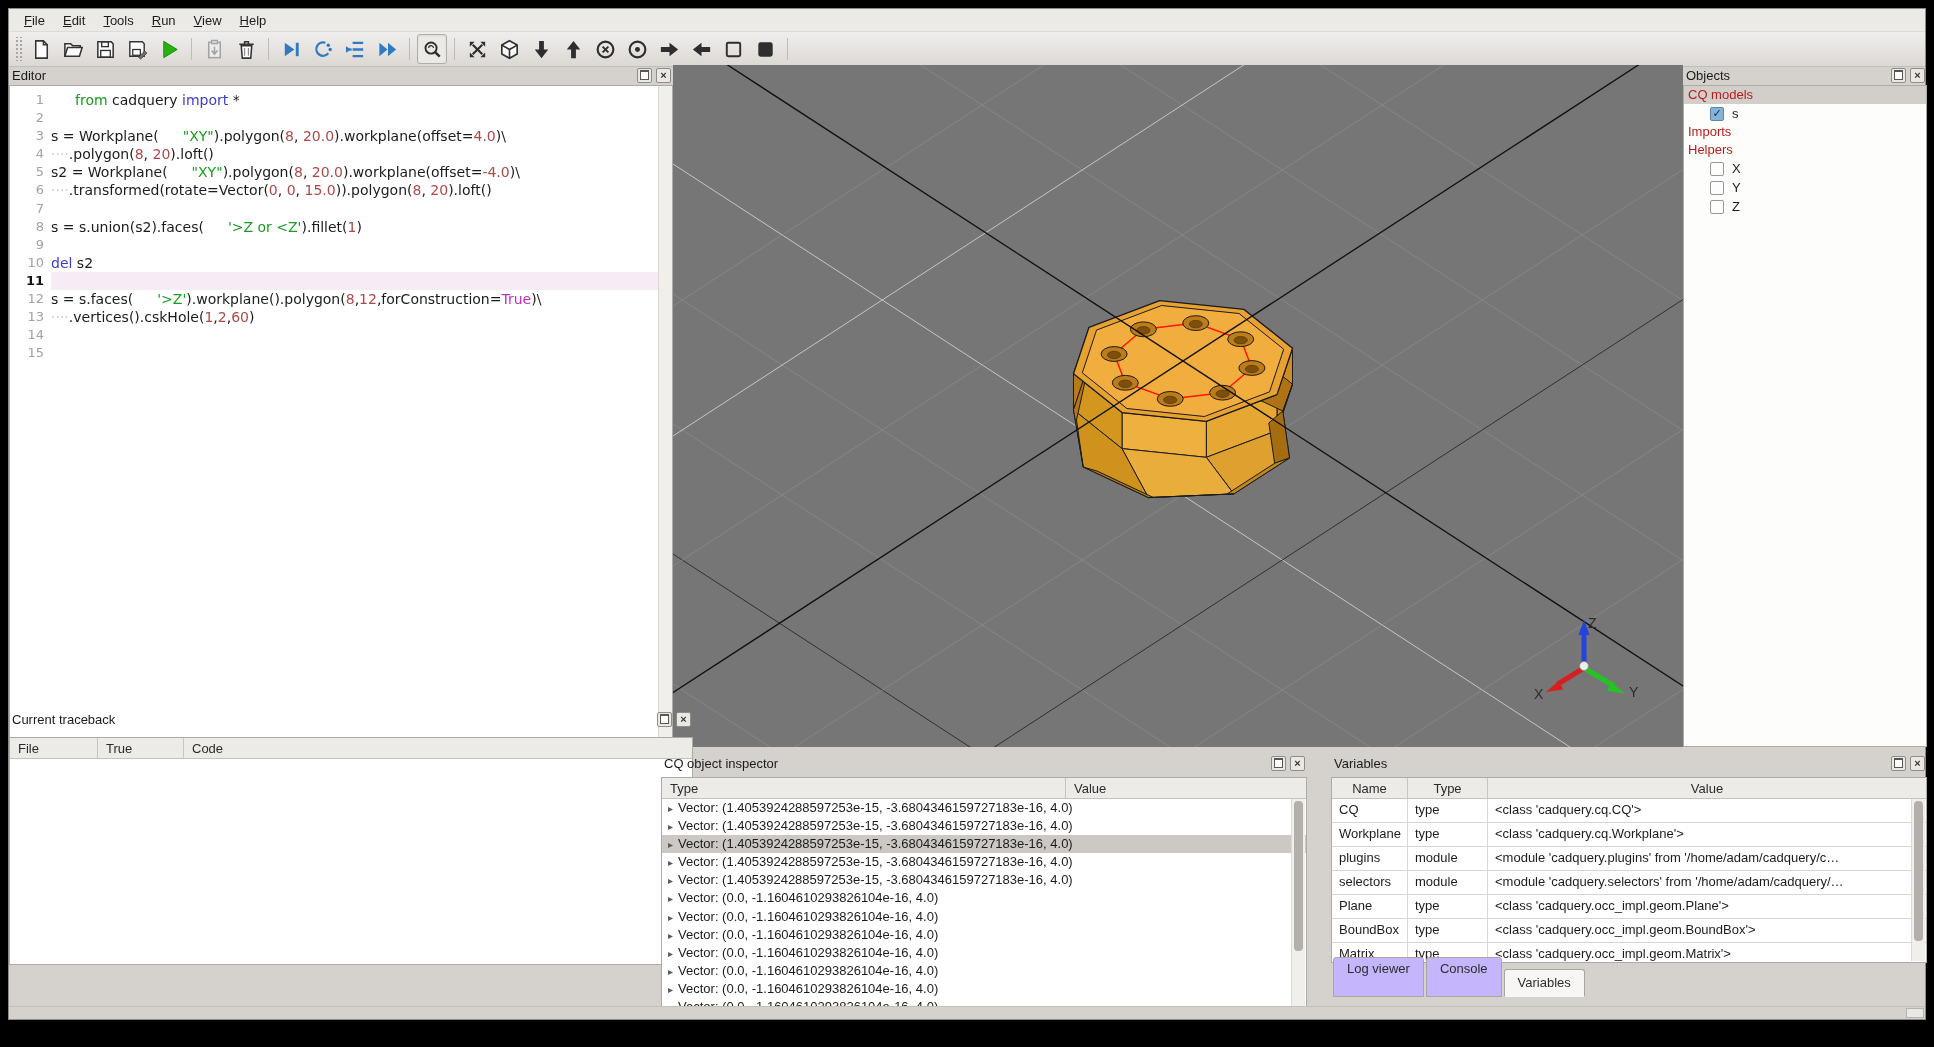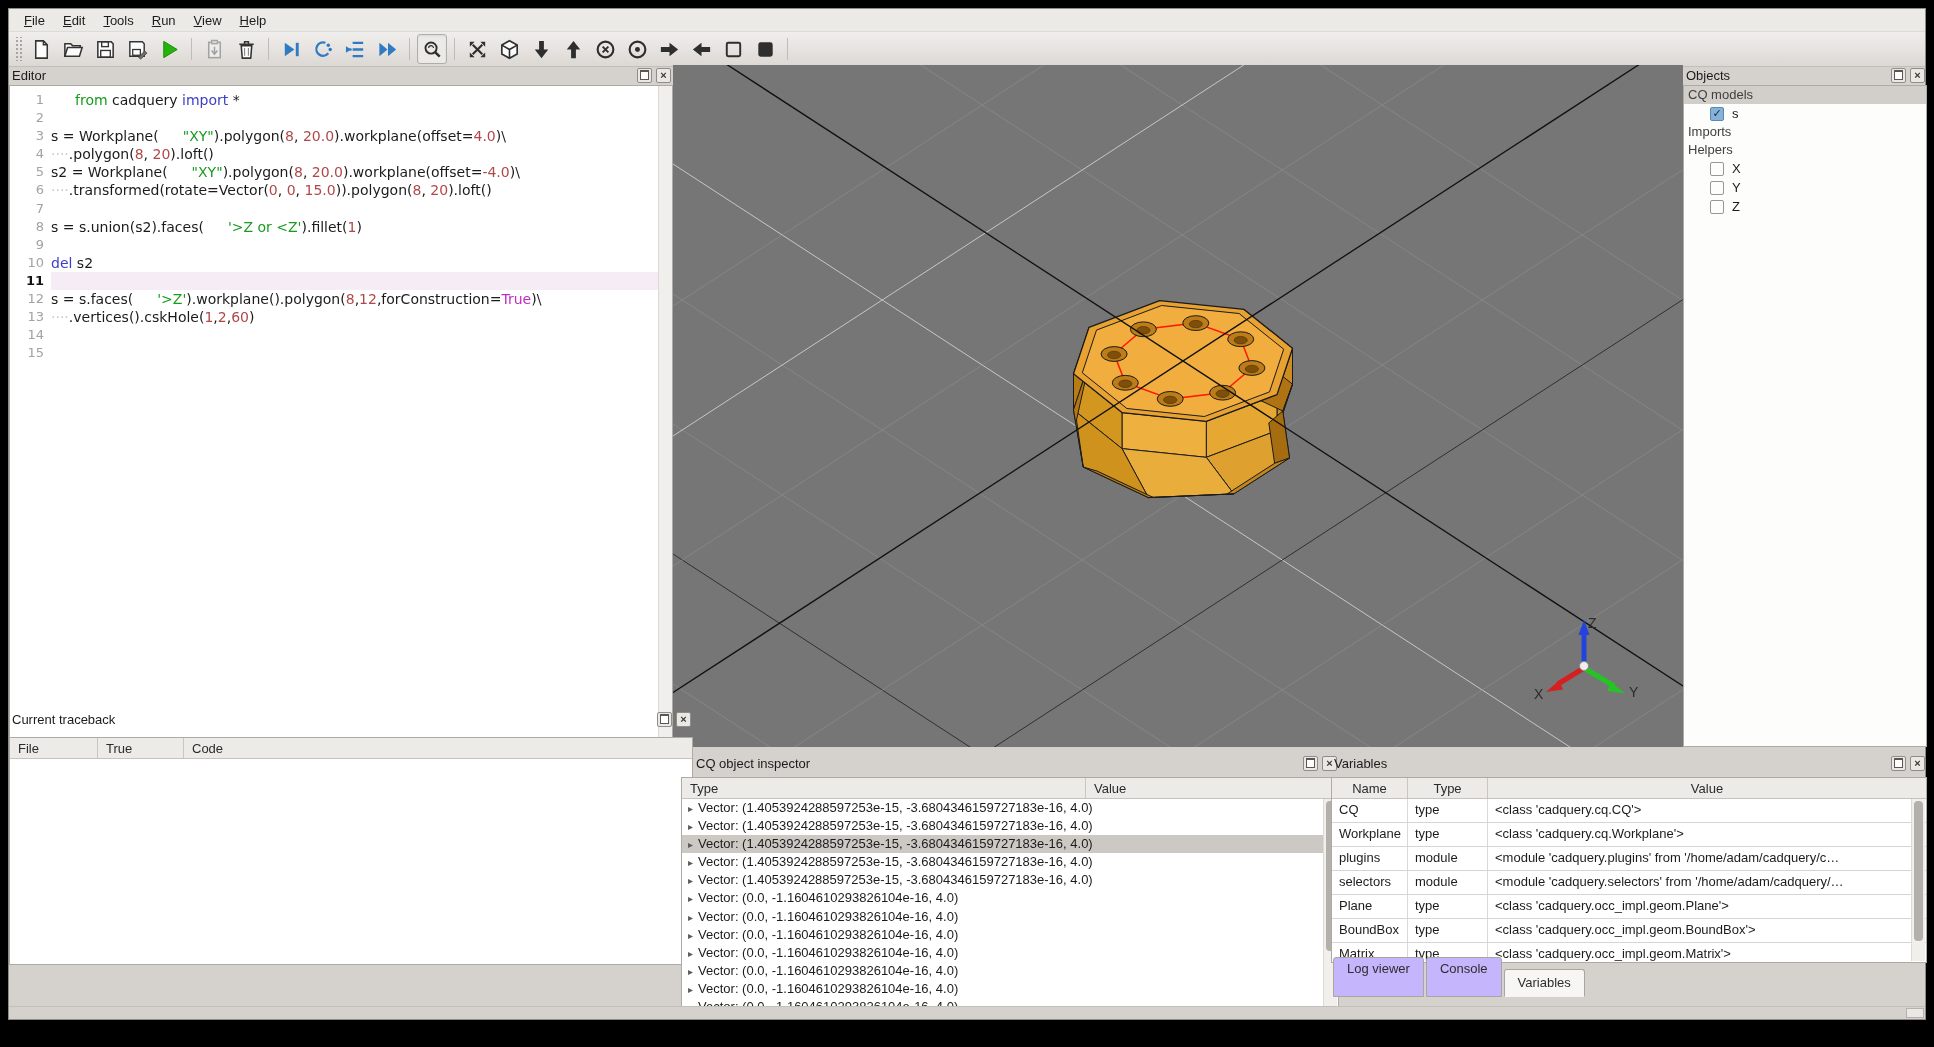--- a/index.html
+++ b/index.html
@@ -28,21 +28,21 @@
   .code-row{display:flex;height:18.1px;line-height:18.1px;}
   .code-num{width:34px;text-align:right;padding-right:7px;color:#a5a2a0;font-size:13px;flex:none;}
   .code-row.current .code-num{color:#111;font-weight:bold;}
   .code-text{flex:1;white-space:pre;}
   .code-row.current .code-text{background:#f6ecf6;}
   .tk-p{color:#1b1b1b;} .tk-k{color:#3d3dc8;} .tk-g{color:#189c1e;margin-left:24px;} .tk-n{color:#b14848;} .tk-b{color:#c22cc2;} .tk-w{color:#c9c9c9;}
   #editor-scroll{position:absolute;right:0;top:0;bottom:0;width:13px;background:#f1efec;border-left:1px solid #dcd9d5;}
   
   #viewport{position:absolute;background:#767676;}
   
-  .tree-section{height:18px;line-height:18px;font-size:13px;color:#404040;padding-left:4px;}
+  .tree-section{height:18px;line-height:18px;font-size:13px;color:#b91c1c;padding-left:4px;}
   .tree-section.hdr{background:#d2cec9;}
   .tree-item{height:19px;display:flex;align-items:center;padding-left:26px;font-size:13px;color:#1b1b1b;}
   .cbx{width:14px;height:14px;border:1px solid #989younger490;border:1px solid #9a9692;background:#fdfdfd;border-radius:2px;margin-right:8px;display:flex;align-items:center;justify-content:center;font-size:11px;color:#13293f;box-sizing:border-box;}
   .cbx.checked{background:#84b2d8;border-color:#5d87ac;}
   
   .tbl-head{display:flex;background:#edebe8;border-bottom:1px solid #c6c2be;height:20px;align-items:center;font-size:13px;color:#2b2b2b;}
   .tbl-head .hc{border-right:1px solid #c9c5c1;height:100%;display:flex;align-items:center;padding-left:8px;box-sizing:border-box;}
   .insp-row{height:18.1px;line-height:18.1px;font-size:13px;color:#1c1c1c;white-space:nowrap;padding-left:6px;}
   .insp-row .tri{color:#5a5a5a;font-size:10px;padding-right:5px;}
   .insp-row.sel{background:#ccc8c4;}
@@ -421,21 +421,21 @@
     <div class="panel-body" style="top:28px;">
       <div class="tbl-head" id="tb-head">
           <div class="hc" style="width: 88px;">File</div>
           <div class="hc" style="width: 86px;">True</div>
           <div class="hc" style="flex: 1 1 0%; border-right: none;">Code</div>
         </div>
       <div></div>
     </div>
   </div>
 
-  <div class="panel" style="left:672px;top:744px;width:646px;height:256px;padding-left:12px;">
+  <div class="panel" style="left:652px;top:744px;width:646px;height:256px;">
     <div class="panel-title-bar">
       <span class="panel-title">CQ object inspector</span>
       <span class="pbtn">
           <span class="float-glyph"></span>
         </span>
       <span class="pbtn close" style="margin-right:2px;">×</span>
     </div>
     <div class="panel-body" style="top:24px;">
       <div class="tbl-head" id="insp-head">
           <div class="hc" style="width: 404px;">Type</div>

